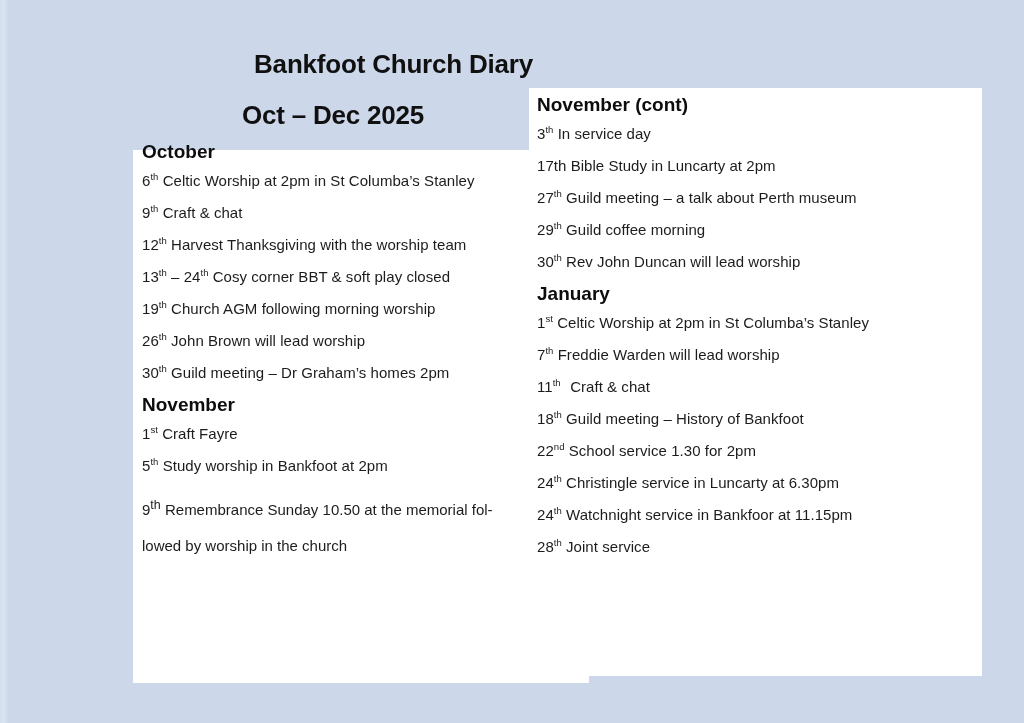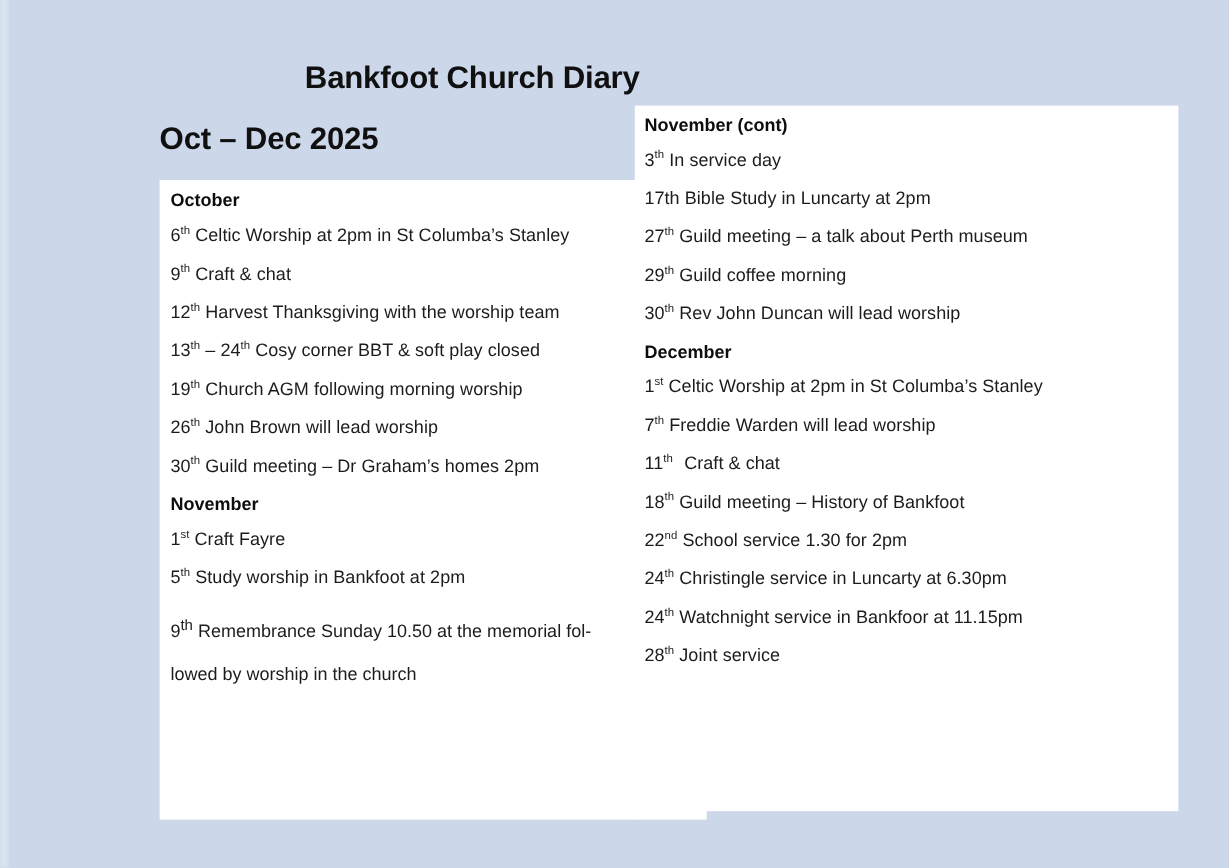--- a/index.html
+++ b/index.html
@@ -41,21 +41,21 @@
     letter-spacing: -0.2px;
     line-height: 32px;
     text-align: right;
     padding-left: 8px;
   }
   .title-line-2 {
     font-size: 26px;
     font-weight: bold;
     letter-spacing: -0.2px;
     line-height: 32px;
-    text-align: left;
+    text-align: center;
     margin-top: 19px;
   }
 
   
   .panel {
     position: absolute;
     background: #ffffff;
   }
   .panel-left {
     left: 133px;
@@ -76,31 +76,31 @@
     width: 60px;
     height: 83px;
   }
 
   .col {
     position: absolute;
     color: #1a1a1a;
   }
   .col-left {
     left: 142px;
-    top: 158px;
+    top: 142px;
     width: 378px;
   }
   .col-right {
     left: 537px;
     top: 95px;
     width: 430px;
   }
 
   .month-head {
-    font-size: 15px;
+    font-size: 19px;
     font-weight: bold;
     line-height: 19px;
     margin: 0 0 9px 0;
     color: #0d0d0d;
   }
   .month-head.spaced {
     margin-top: 12px;
   }
 
   .entry {
@@ -152,21 +152,21 @@
     <div class="entry"><span>5</span><sup>th</sup><span>&nbsp;</span><span>Study worship in Bankfoot at 2pm</span></div>
     <div class="entry-wrap"><span>9</span><sup>th</sup><span>&nbsp;</span><span>Remembrance Sunday 10.50 at the memorial fol-lowed by worship in the church</span></div>
   </div>
 <div class="col col-right">
     <div class="month-head">November (cont)</div>
     <div class="entry"><span>3</span><sup>th</sup><span>&nbsp;</span><span>In service day</span></div>
     <div class="entry"><span>17th</span><span>&nbsp;</span><span>Bible Study in Luncarty at 2pm</span></div>
     <div class="entry"><span>27</span><sup>th</sup><span>&nbsp;</span><span>Guild meeting – a talk about Perth museum</span></div>
     <div class="entry"><span>29</span><sup>th</sup><span>&nbsp;</span><span>Guild coffee morning</span></div>
     <div class="entry"><span>30</span><sup>th</sup><span>&nbsp;</span><span>Rev John Duncan will lead worship</span></div>
-    <div class="month-head spaced">December</div>
+    <div class="month-head spaced">January</div>
     <div class="entry"><span>1</span><sup>st</sup><span>&nbsp;</span><span>Celtic Worship at 2pm in St Columba’s Stanley</span></div>
     <div class="entry"><span>7</span><sup>th</sup><span>&nbsp;</span><span>Freddie Warden will lead worship</span></div>
     <div class="entry"><span>11</span><sup>th</sup><span class="gap">&nbsp;</span><span>Craft &amp; chat</span></div>
     <div class="entry"><span>18</span><sup>th</sup><span>&nbsp;</span><span>Guild meeting – History of Bankfoot</span></div>
     <div class="entry"><span>22</span><sup>nd</sup><span>&nbsp;</span><span>School service 1.30 for 2pm</span></div>
     <div class="entry"><span>24</span><sup>th</sup><span>&nbsp;</span><span>Christingle service in Luncarty at 6.30pm</span></div>
     <div class="entry"><span>24</span><sup>th</sup><span>&nbsp;</span><span>Watchnight service in Bankfoor at 11.15pm</span></div>
     <div class="entry"><span>28</span><sup>th</sup><span>&nbsp;</span><span>Joint service</span></div>
   </div>
 

